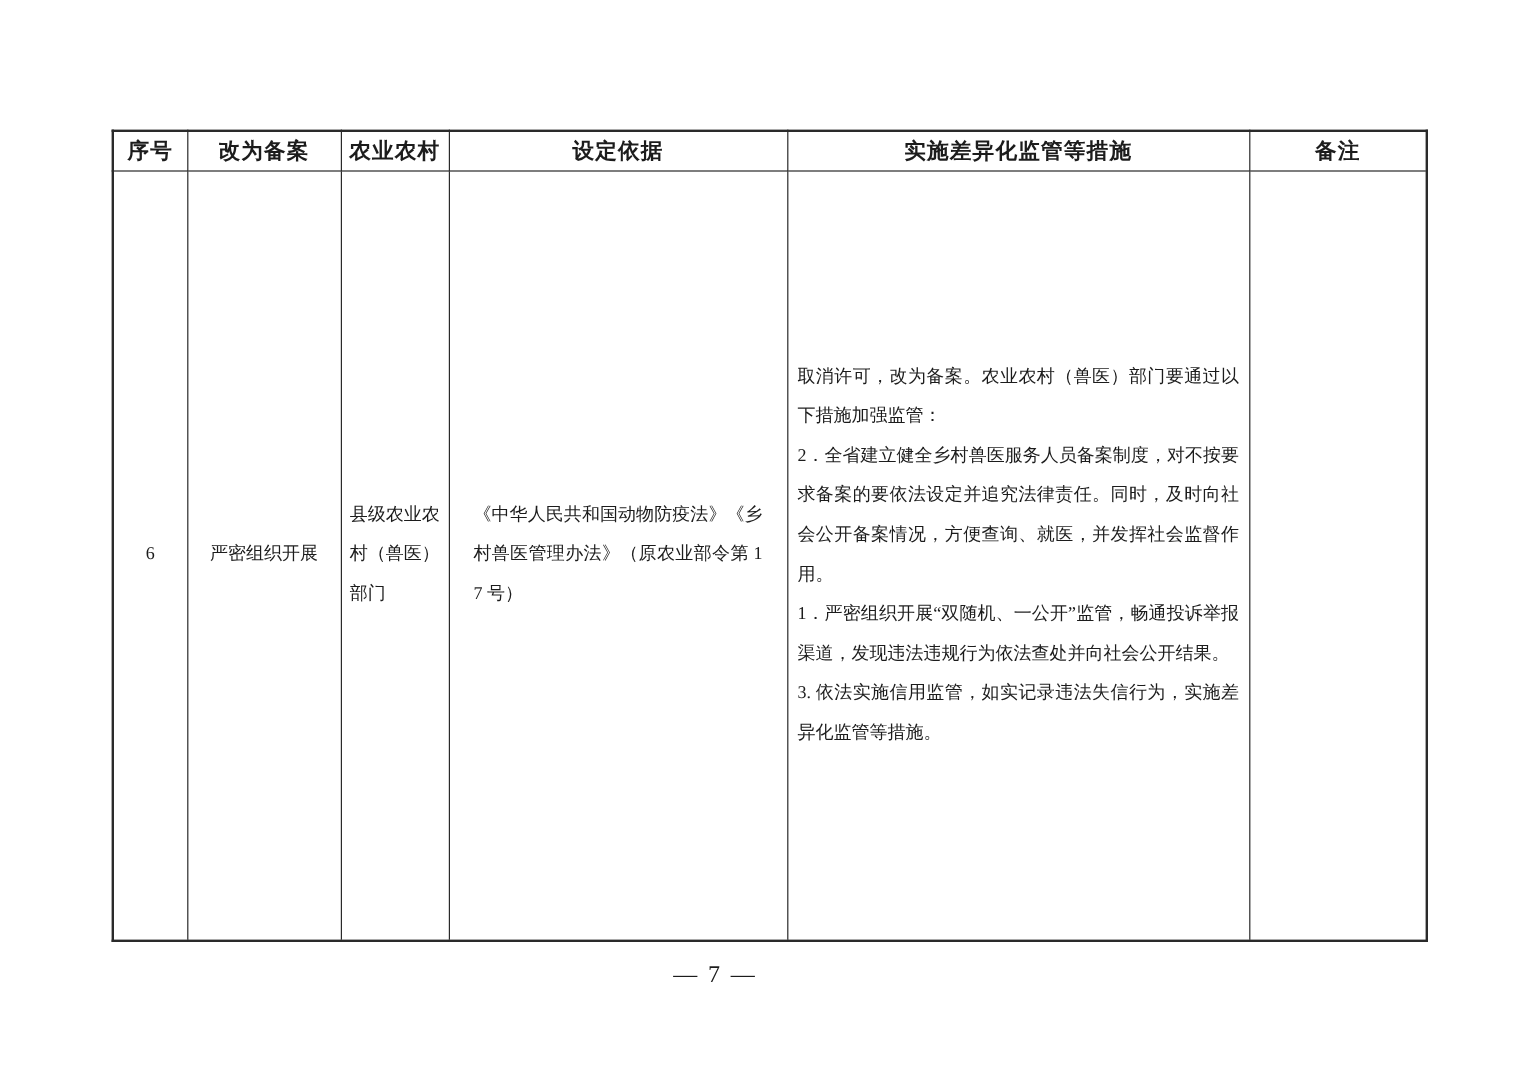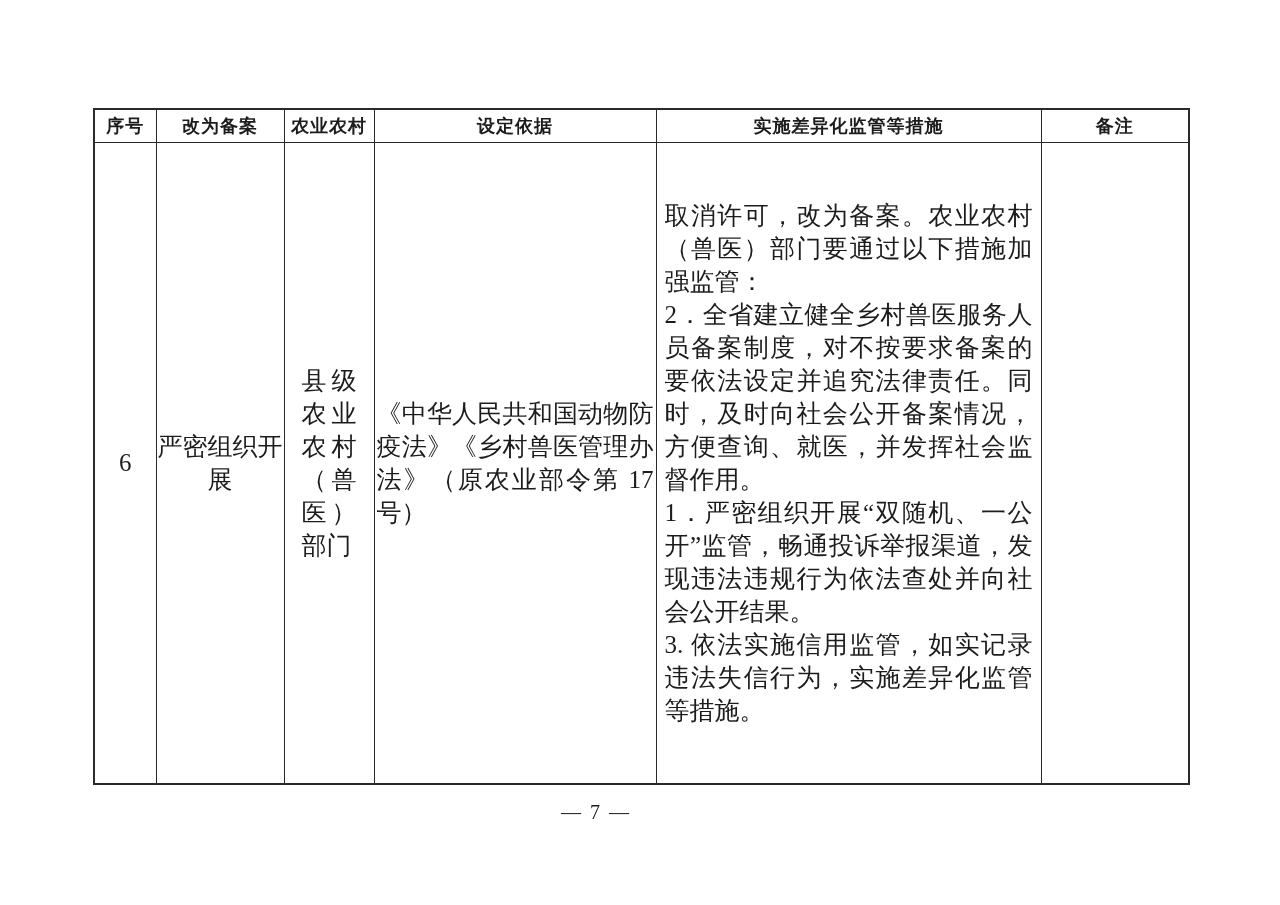--- a/index.html
+++ b/index.html
@@ -36,35 +36,35 @@
     font-size: 18px;
     height: 33px;
     padding: 2px 2px;
     text-align: center;
     vertical-align: middle;
     letter-spacing: 1px;
   }
   .doc-table tbody td {
     height: 642px;
     vertical-align: middle;
-    font-size: 25px;
+    font-size: 15px;
     line-height: 33px;
     margin-top: 24px;
   }
   .c-center {
     text-align: center;
   }
   .c-dept {
-    padding: 0 17px;
+    padding: 0 7px;
     text-align: justify;
     text-justify: inter-character;
     word-break: break-all;
   }
   .c-basis {
-    padding: 0 2px;
+    padding: 0 20px;
     text-align: justify;
     text-justify: inter-character;
     word-break: break-all;
   }
   .c-measures {
     padding: 0 8px;
     line-height: 34px;
   }
   .c-measures p {
     margin: 0;

